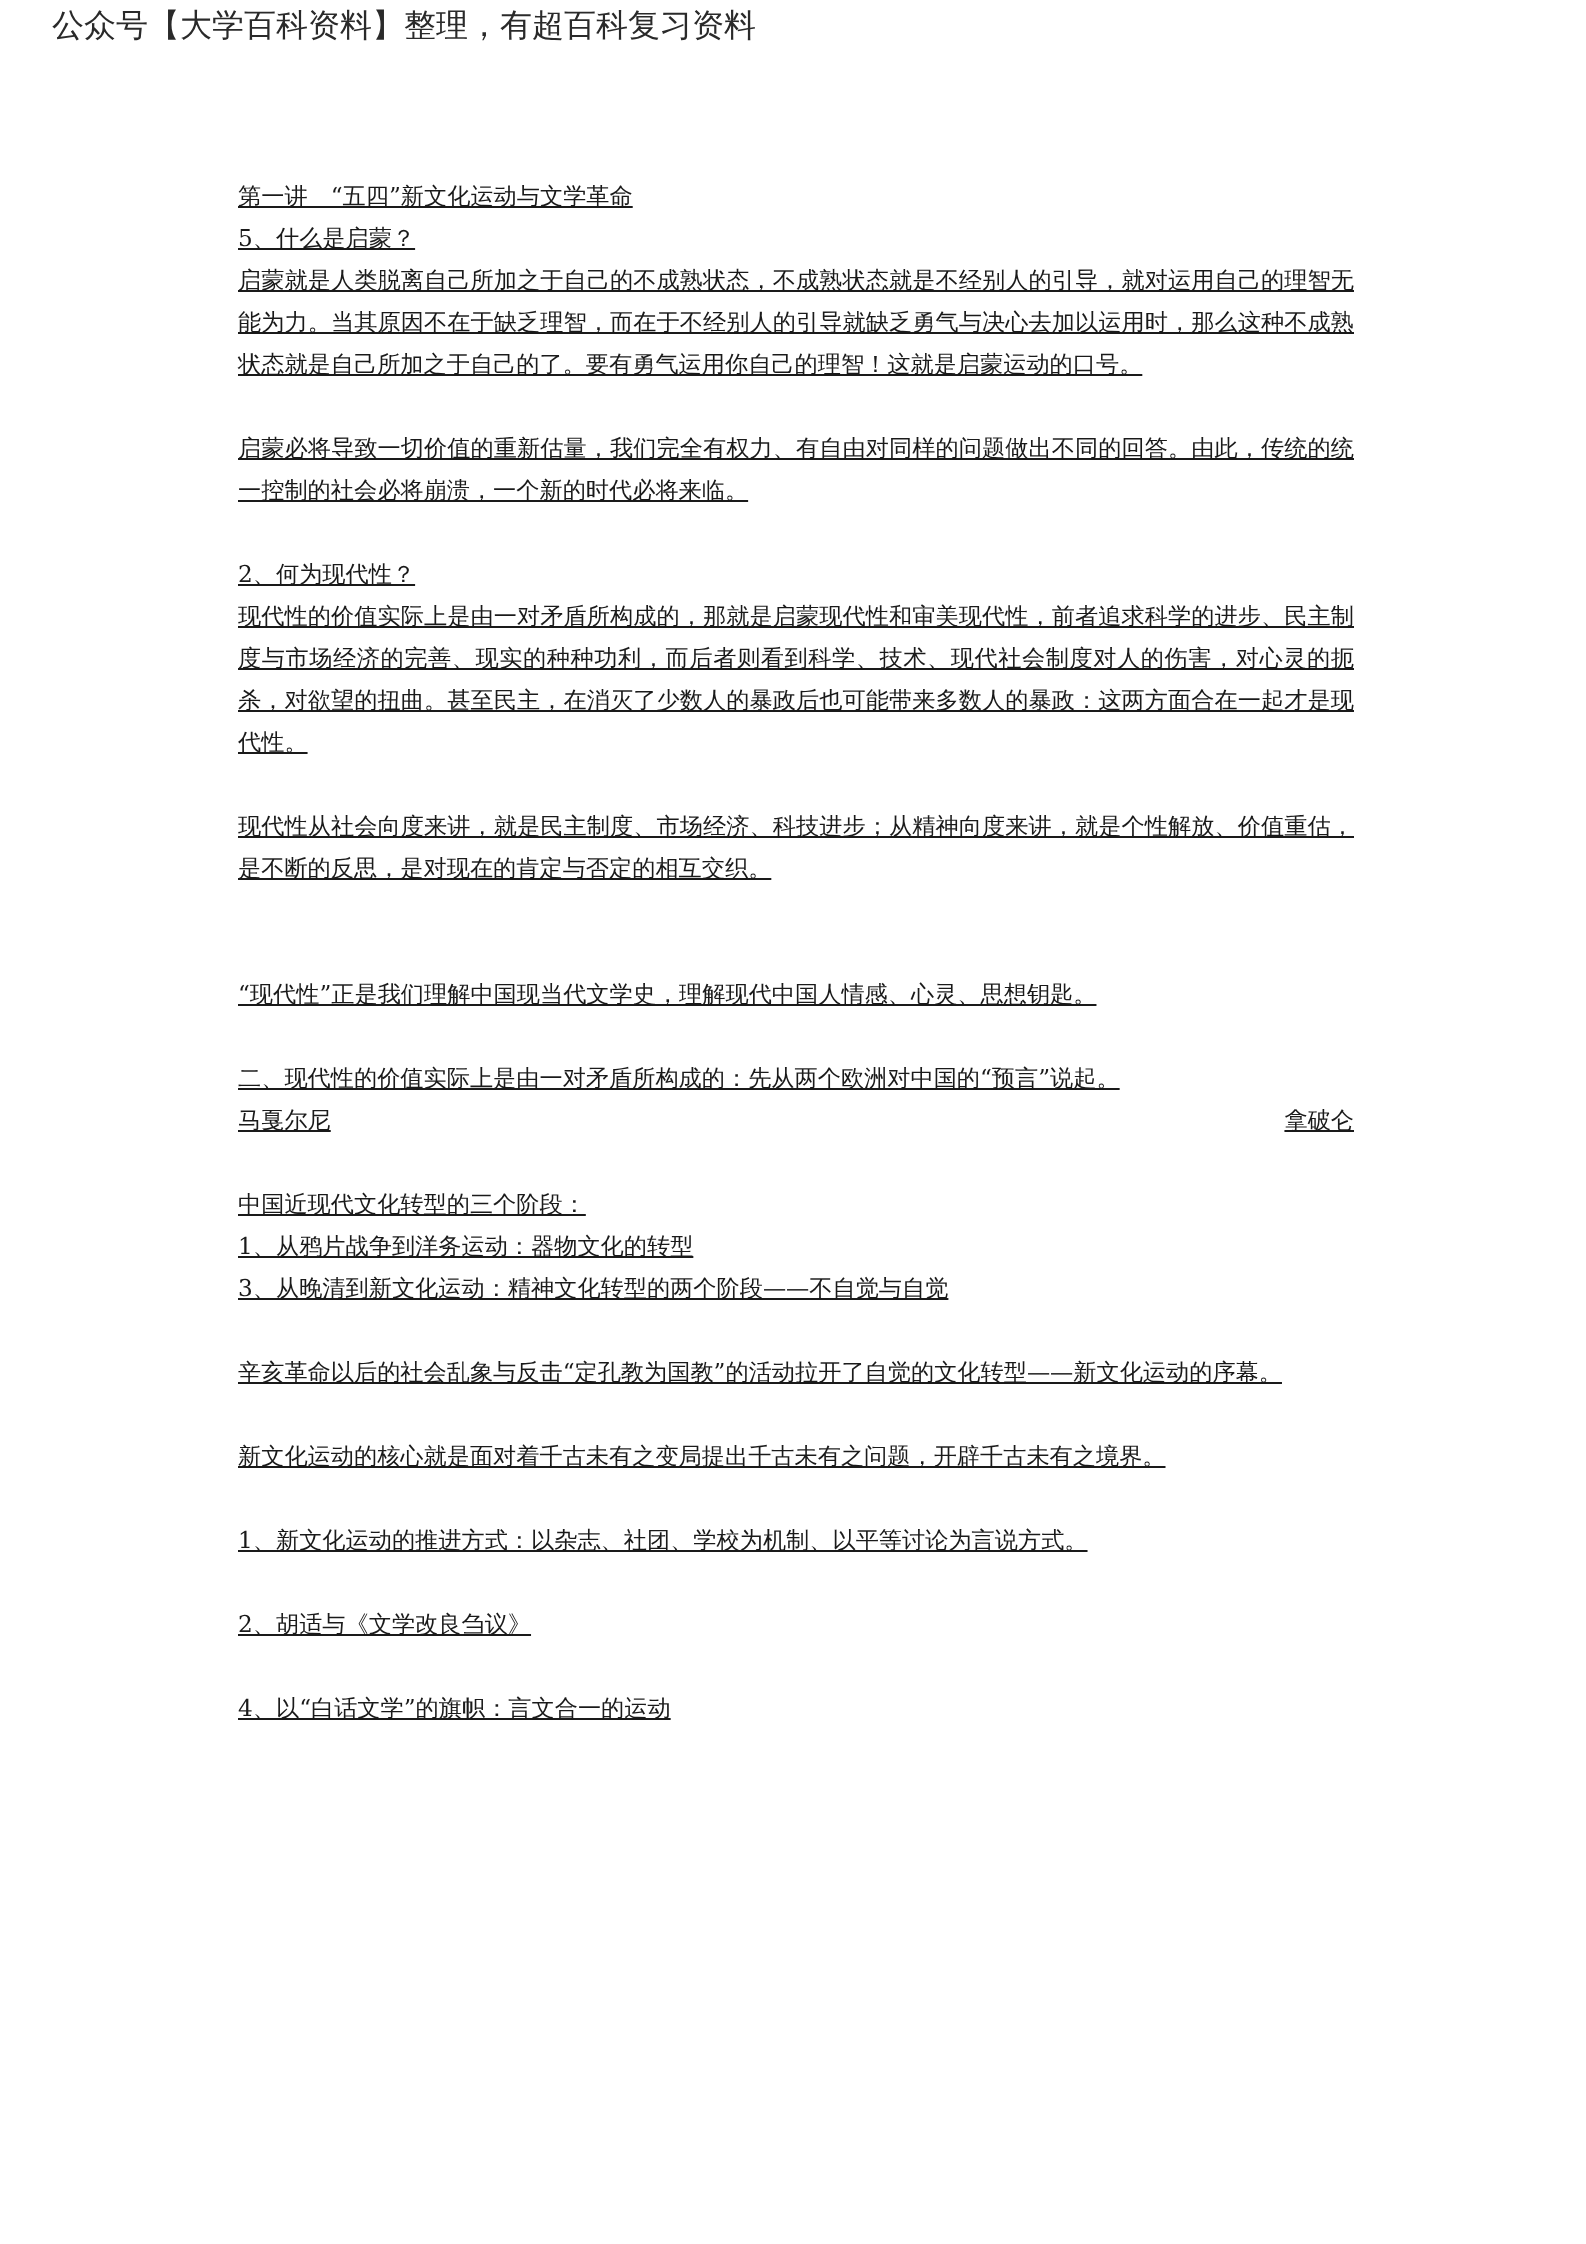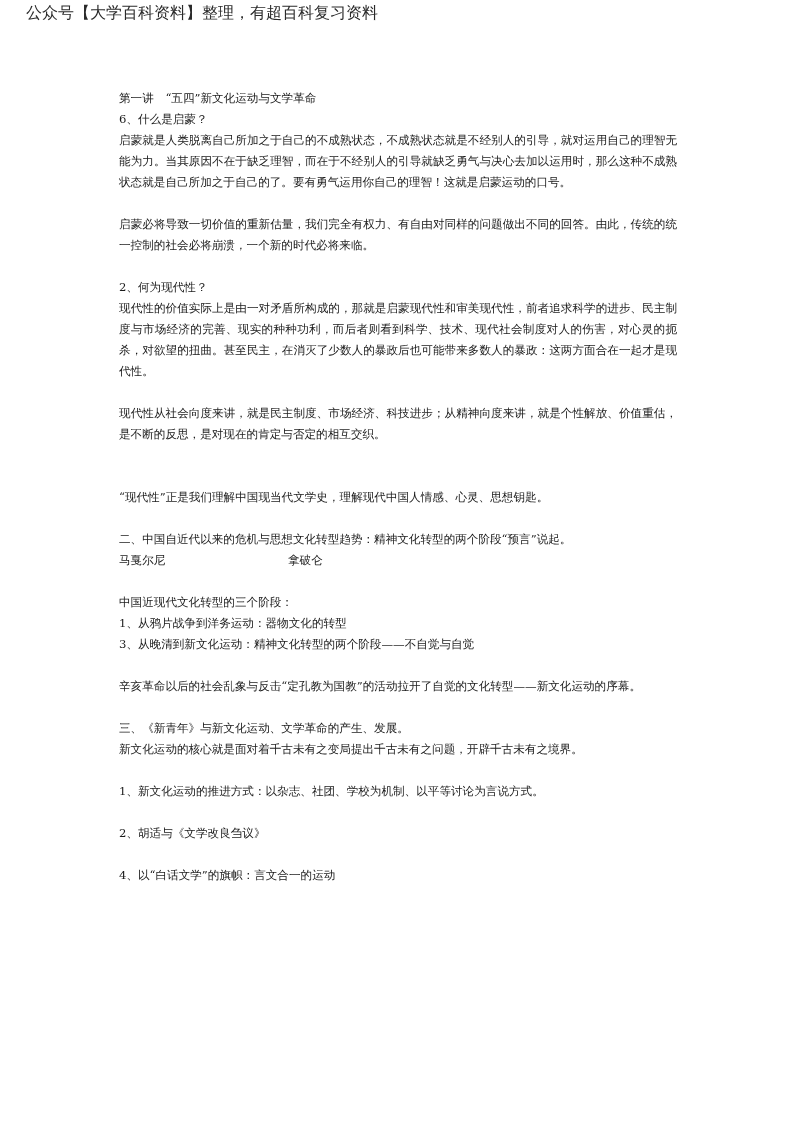--- a/index.html
+++ b/index.html
@@ -9,61 +9,60 @@
       color: #1a1a1a;
     }
     .header {
       position: absolute; top: 2px; left: 0; width: 723px;
       text-align: left; font-size: 16px; line-height: 22px; color: #2a2a2a;
       font-family: "DejaVu Sans", "Liberation Sans", sans-serif;
       margin-left: 26px;
     }
     .content {
       position: absolute; left: 119px; top: 88px; width: 558px;
-      font-size: 11.6px; line-height: 21px;
+      font-size: 11.6px; line-height: 21px; text-decoration: underline;
     }
     .line { white-space: nowrap; height: 21px; }
     .para { text-align: justify; text-align-last: left; }
     .gap { height: 21px; }
-    .row2 { display: flex; height: 21px; }
+    .row2 { display: flex; height: 21px; justify-content: space-between; }
     .row2 .c1 { width: 169px; }
   </style>
 </head>
 <body>
 
 <div class="header">公众号【大学百科资料】整理，有超百科复习资料</div>
 
 <div class="content">
   <div class="line">第一讲　“五四”新文化运动与文学革命</div>
-  <div class="line">6、什么是启蒙？</div>
+  <div class="line">5、什么是启蒙？</div>
   <div class="para">启蒙就是人类脱离自己所加之于自己的不成熟状态，不成熟状态就是不经别人的引导，就对运用自己的理智无能为力。当其原因不在于缺乏理智，而在于不经别人的引导就缺乏勇气与决心去加以运用时，那么这种不成熟状态就是自己所加之于自己的了。要有勇气运用你自己的理智！这就是启蒙运动的口号。</div>
   <div class="gap"></div>
   <div class="para">启蒙必将导致一切价值的重新估量，我们完全有权力、有自由对同样的问题做出不同的回答。由此，传统的统一控制的社会必将崩溃，一个新的时代必将来临。</div>
   <div class="gap"></div>
   <div class="line">2、何为现代性？</div>
   <div class="para">现代性的价值实际上是由一对矛盾所构成的，那就是启蒙现代性和审美现代性，前者追求科学的进步、民主制度与市场经济的完善、现实的种种功利，而后者则看到科学、技术、现代社会制度对人的伤害，对心灵的扼杀，对欲望的扭曲。甚至民主，在消灭了少数人的暴政后也可能带来多数人的暴政：这两方面合在一起才是现代性。</div>
   <div class="gap"></div>
   <div class="para">现代性从社会向度来讲，就是民主制度、市场经济、科技进步；从精神向度来讲，就是个性解放、价值重估，是不断的反思，是对现在的肯定与否定的相互交织。</div>
   <div class="gap"></div>
   <div class="gap"></div>
   <div class="line">“现代性”正是我们理解中国现当代文学史，理解现代中国人情感、心灵、思想钥匙。</div>
   <div class="gap"></div>
-  <div class="line">二、中国自近代以来的危机与思想文化转型趋势：精神文化转型的两个阶段“预言”说起。</div>
+  <div class="line">二、现代性的价值实际上是由一对矛盾所构成的：先从两个欧洲对中国的“预言”说起。</div>
   <div class="row2">
     <span class="c1">马戛尔尼</span>
     <span>拿破仑</span>
   </div>
   <div class="gap"></div>
   <div class="line">中国近现代文化转型的三个阶段：</div>
   <div class="line">1、从鸦片战争到洋务运动：器物文化的转型</div>
   <div class="line">3、从晚清到新文化运动：精神文化转型的两个阶段——不自觉与自觉</div>
   <div class="gap"></div>
   <div class="line">辛亥革命以后的社会乱象与反击“定孔教为国教”的活动拉开了自觉的文化转型——新文化运动的序幕。</div>
   <div class="gap"></div>
-  <div class="line">三、《新青年》与新文化运动、文学革命的产生、发展。</div>
   <div class="line">新文化运动的核心就是面对着千古未有之变局提出千古未有之问题，开辟千古未有之境界。</div>
   <div class="gap"></div>
   <div class="line">1、新文化运动的推进方式：以杂志、社团、学校为机制、以平等讨论为言说方式。</div>
   <div class="gap"></div>
   <div class="line">2、胡适与《文学改良刍议》</div>
   <div class="gap"></div>
   <div class="line">4、以“白话文学”的旗帜：言文合一的运动</div>
 </div>
 
 </body></html>

